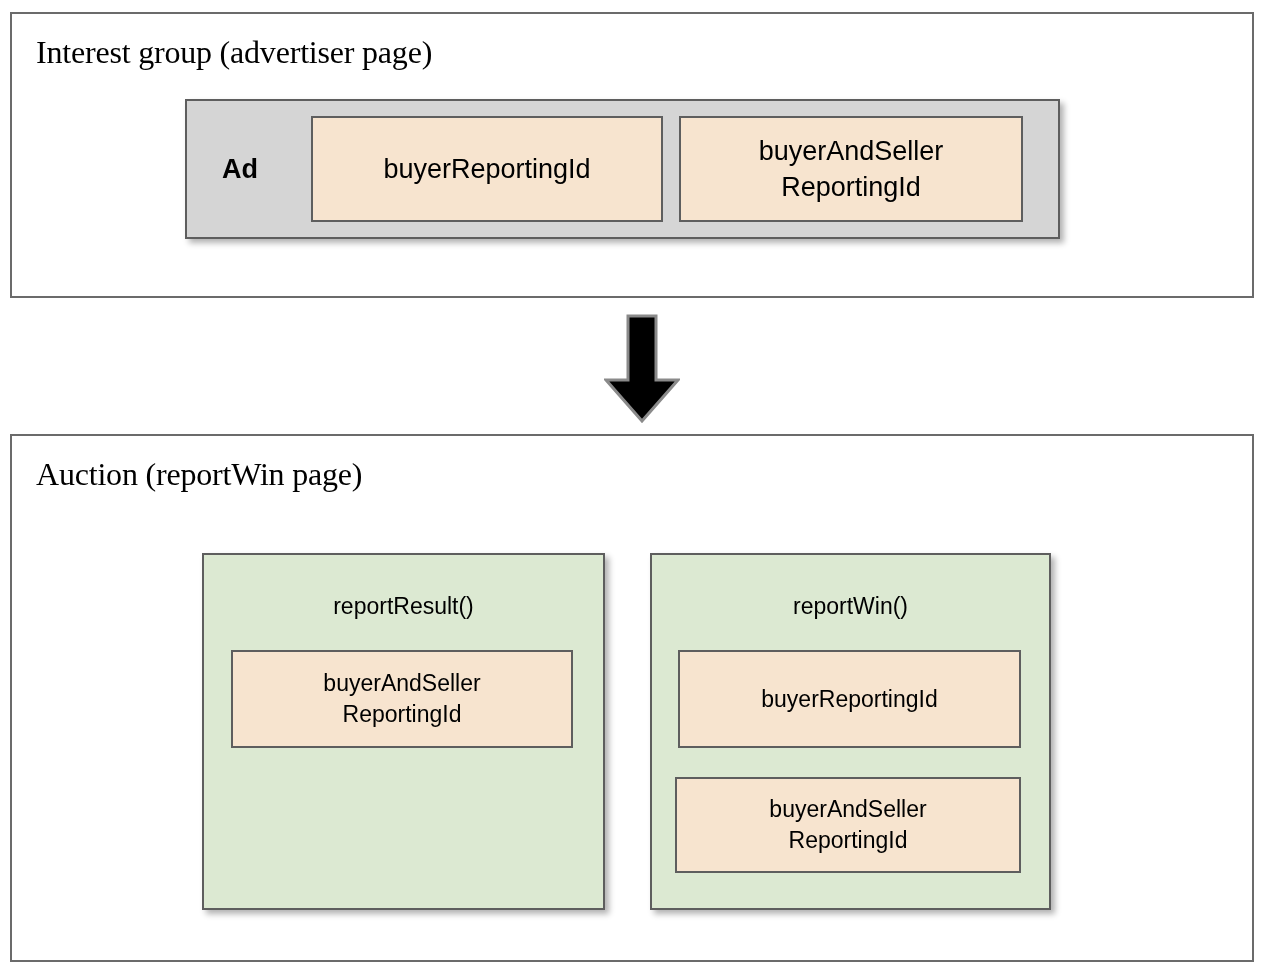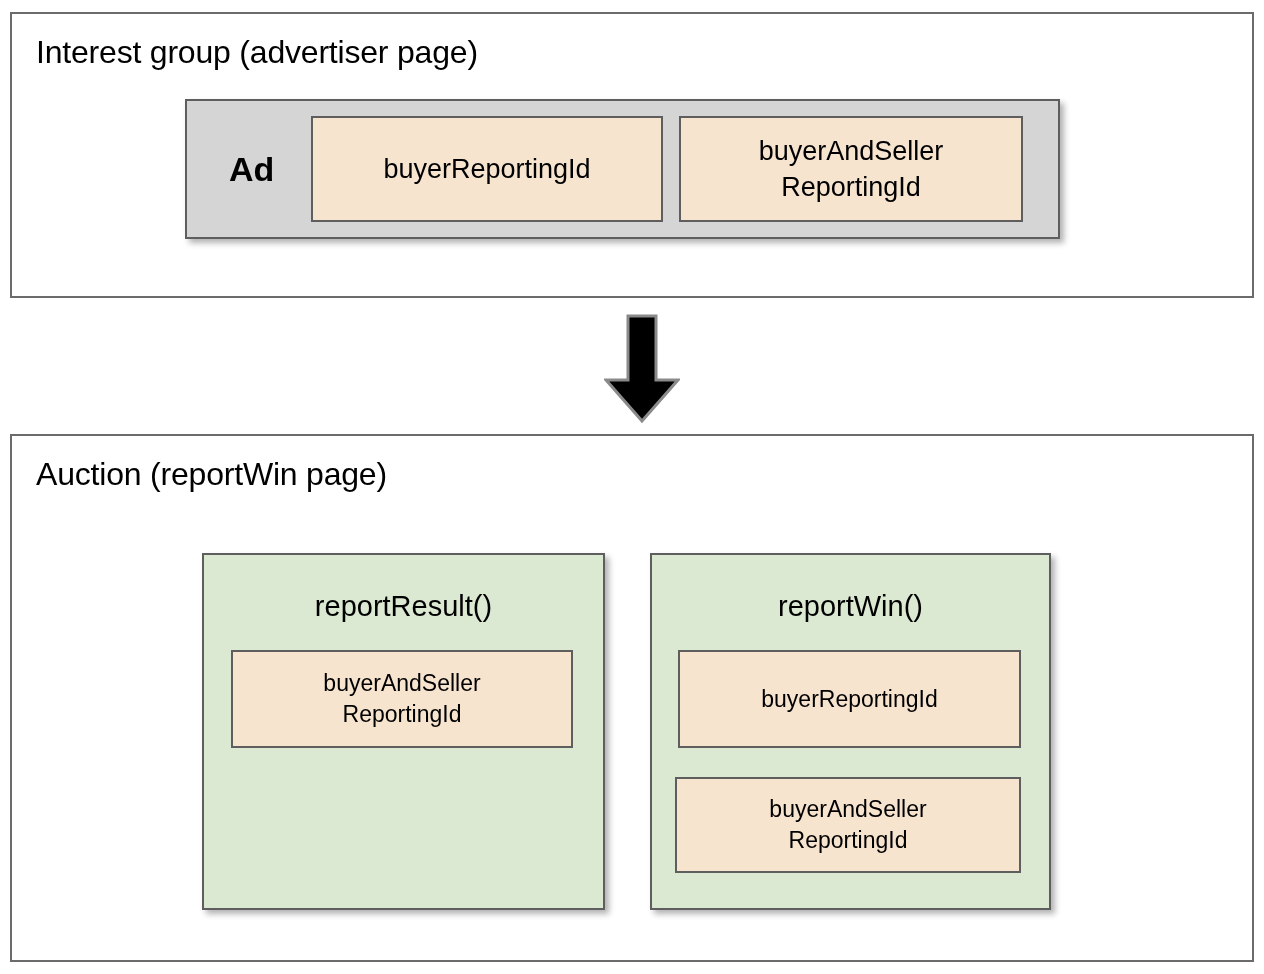--- a/index.html
+++ b/index.html
@@ -38,20 +38,21 @@
 
   .section-title {
     position: absolute;
     left: 24px;
     top: 18px;
     font-size: 32px;
     line-height: 40px;
     letter-spacing: -0.2px;
     white-space: nowrap;
     color: #000000;
+    font-family: Liberation Serif, serif;
   }
 
   
   .box {
     position: absolute;
     box-sizing: border-box;
     border: 2px solid #5e5e5e;
     display: flex;
     align-items: center;
     justify-content: center;
@@ -67,24 +68,24 @@
 
   
   #ad-container {
     left: 185px;
     top: 99px;
     width: 875px;
     height: 140px;
   }
   #ad-label {
     position: absolute;
-    left: 42px;
+    left: 35px;
     top: 50%;
     transform: translateY(-50%);
-    font-size: 34px;
+    font-size: 27px;
     font-weight: bold;
     line-height: 32px;
   }
   #ad-buyer-reporting-id {
     left: 311px;
     top: 116px;
     width: 352px;
     height: 106px;
     font-size: 27px;
     line-height: 34px;
@@ -121,21 +122,21 @@
     width: 401px;
     height: 357px;
     display: block;
   }
   .fn-title {
     position: absolute;
     top: 34px;
     left: 0;
     width: 100%;
     text-align: center;
-    font-size: 29px;
+    font-size: 23px;
     line-height: 34px;
   }
 
   #rr-buyer-and-seller-reporting-id {
     left: 231px;
     top: 650px;
     width: 342px;
     height: 98px;
     font-size: 23px;
     line-height: 31px;

